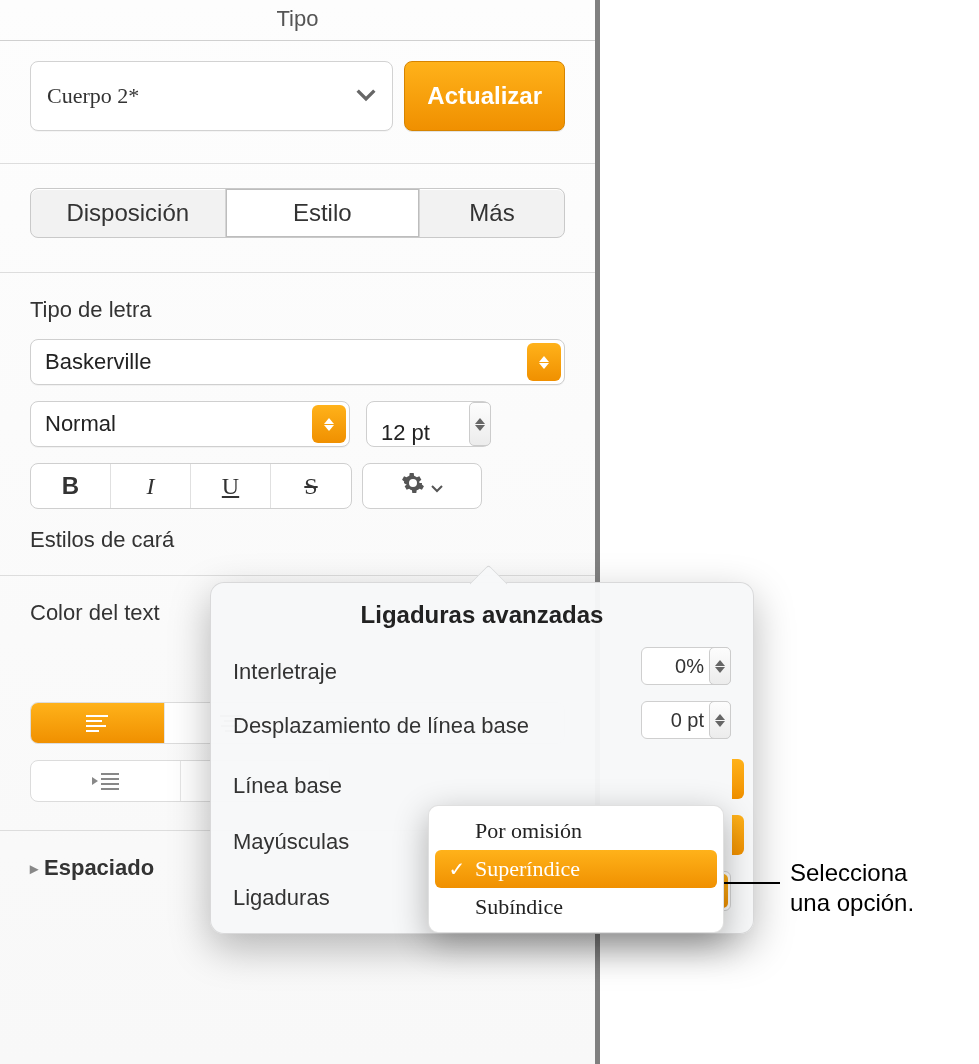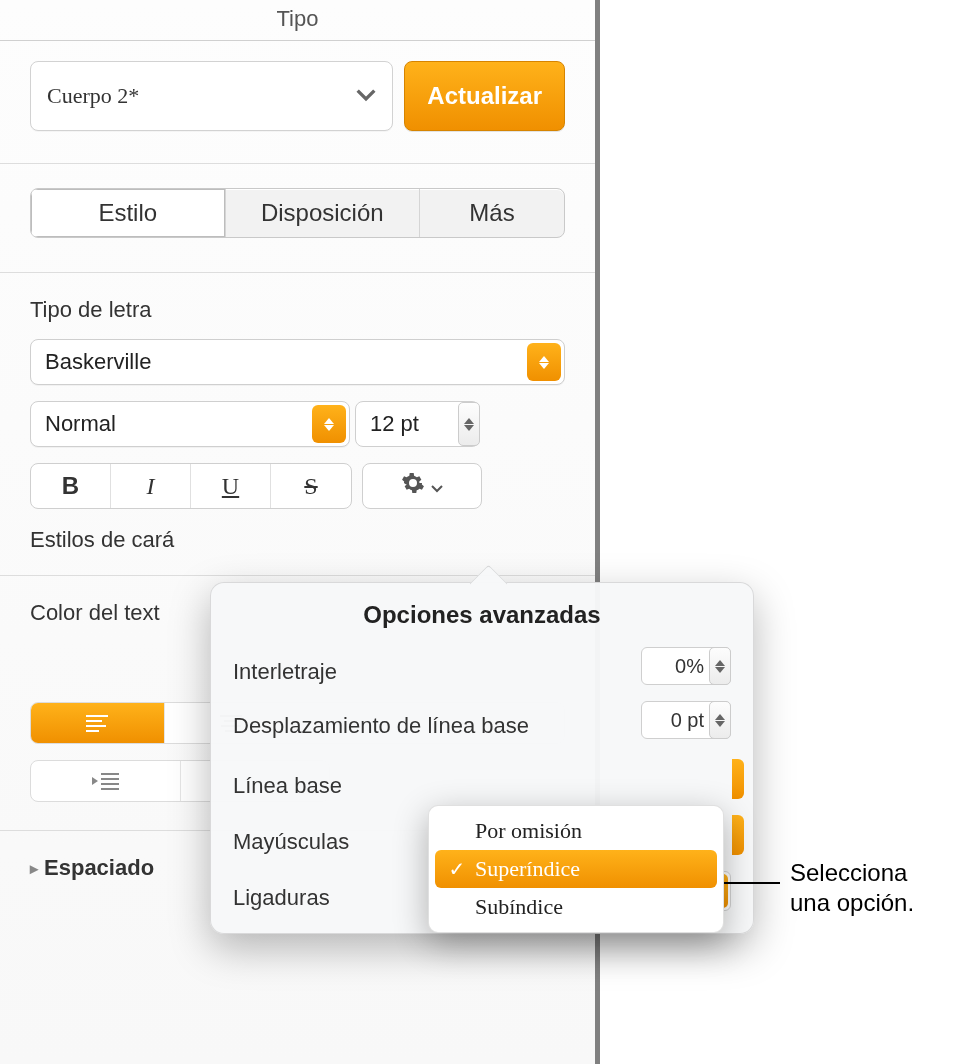--- a/index.html
+++ b/index.html
@@ -120,26 +120,26 @@
     position: absolute;
     right: 3px; top: 3px; bottom: 3px;
     width: 34px;
     background: linear-gradient(#ffb21a,#f09000);
     border-radius: 6px;
     display:flex;flex-direction:column;align-items:center;justify-content:center;
     color:#fff;
   }
   .stepper-knob.gray { background: linear-gradient(#fdfdfd,#ececec);border:1px solid #ccc;top:0;bottom:0;right:-1px;width:22px;color:#555;border-radius:5px; }
   .knob svg, .stepper-knob svg { width:10px;height:6px;display:block; }
-  .row-flex { display:flex;gap:5px;margin-bottom:16px; }
+  .row-flex { display:flex;gap:16px;margin-bottom:16px; }
   .row-flex .mac-select.left { flex:0 0 320px; }
   .spin-box {
     position: relative;
     background:#fff;border:1px solid #cfcfcf;border-radius:8px;height:46px;
-    display:flex;align-items:center;padding:0 28px 0 14px;font-size:22px;width:125px;
+    display:flex;align-items:flex-end;padding:0 28px 0 14px;font-size:22px;width:125px;
   }
   .spin-small {
     position: relative;
     background:#fff;border:1px solid #cfcfcf;border-radius:6px;height:38px;
     display:flex;align-items:center;justify-content:flex-end;padding:0 26px 0 10px;font-size:20px;width:90px;
   }
   
   .bius-row { display:flex;gap:10px;margin-bottom:18px; }
   .bius {
     display:flex;border:1px solid #cfcfcf;border-radius:8px;overflow:hidden;background:#fff;height:46px;
@@ -261,22 +261,22 @@
         </span>
       </div>
       <button class="btn-update">
         <span>Actualizar</span>
       </button>
     </div>
 
     <div class="hr"></div>
 
     <div class="seg">
+      <div class="segitem">Disposición</div>
       <div class="segitem active">Estilo</div>
-      <div class="segitem">Disposición</div>
       <div class="segitem">Más</div>
     </div>
 
     <div class="hr"></div>
 
     <div class="section-label">Tipo de letra</div>
 
     <div class="font-select-row">
       <div class="mac-select" style="width:100%;">
         <span>Baskerville</span>
@@ -396,21 +396,21 @@
 
     <div class="disclosure">
       <span class="tri">▸</span>
       <span>Espaciado</span>
     </div>
 
   </div>
 </div>
 
 <div class="popover">
-  <div class="pop-title">Opciones avanzadas</div>
+  <div class="pop-title">Ligaduras avanzadas</div>
 
   <div class="pop-row">
     <span>Interletraje</span>
     <div class="pop-value">
       <div class="spin-small">
         <span>0%</span>
         <span class="stepper-knob gray">
           <span class="knob-stack">
             <svg viewBox="0 0 10 6">
                 <path d="M5 0L0 6h10z" fill="#666"></path>

